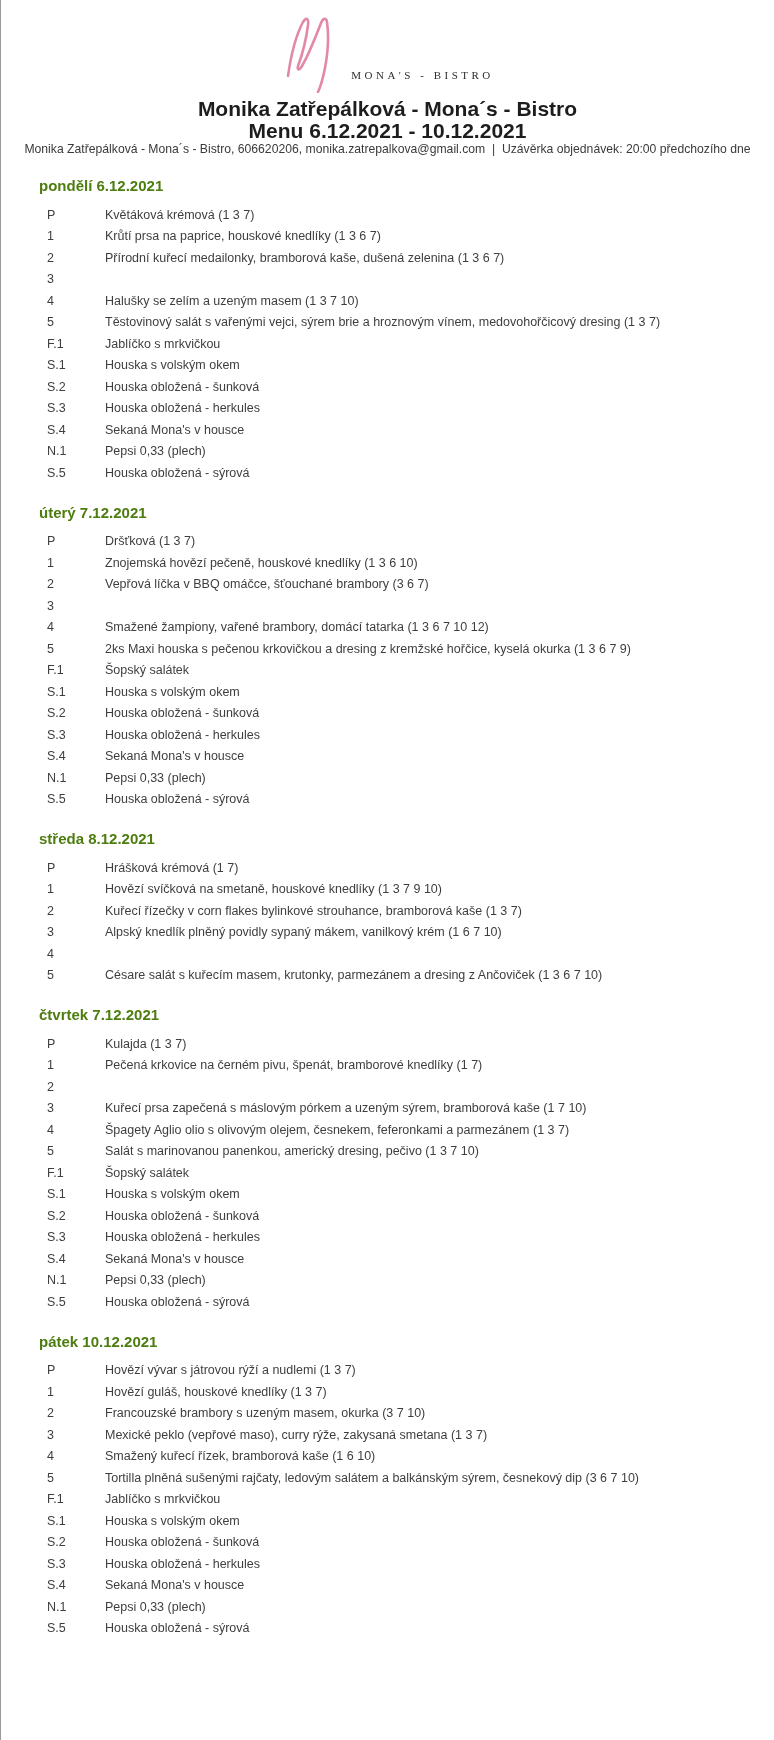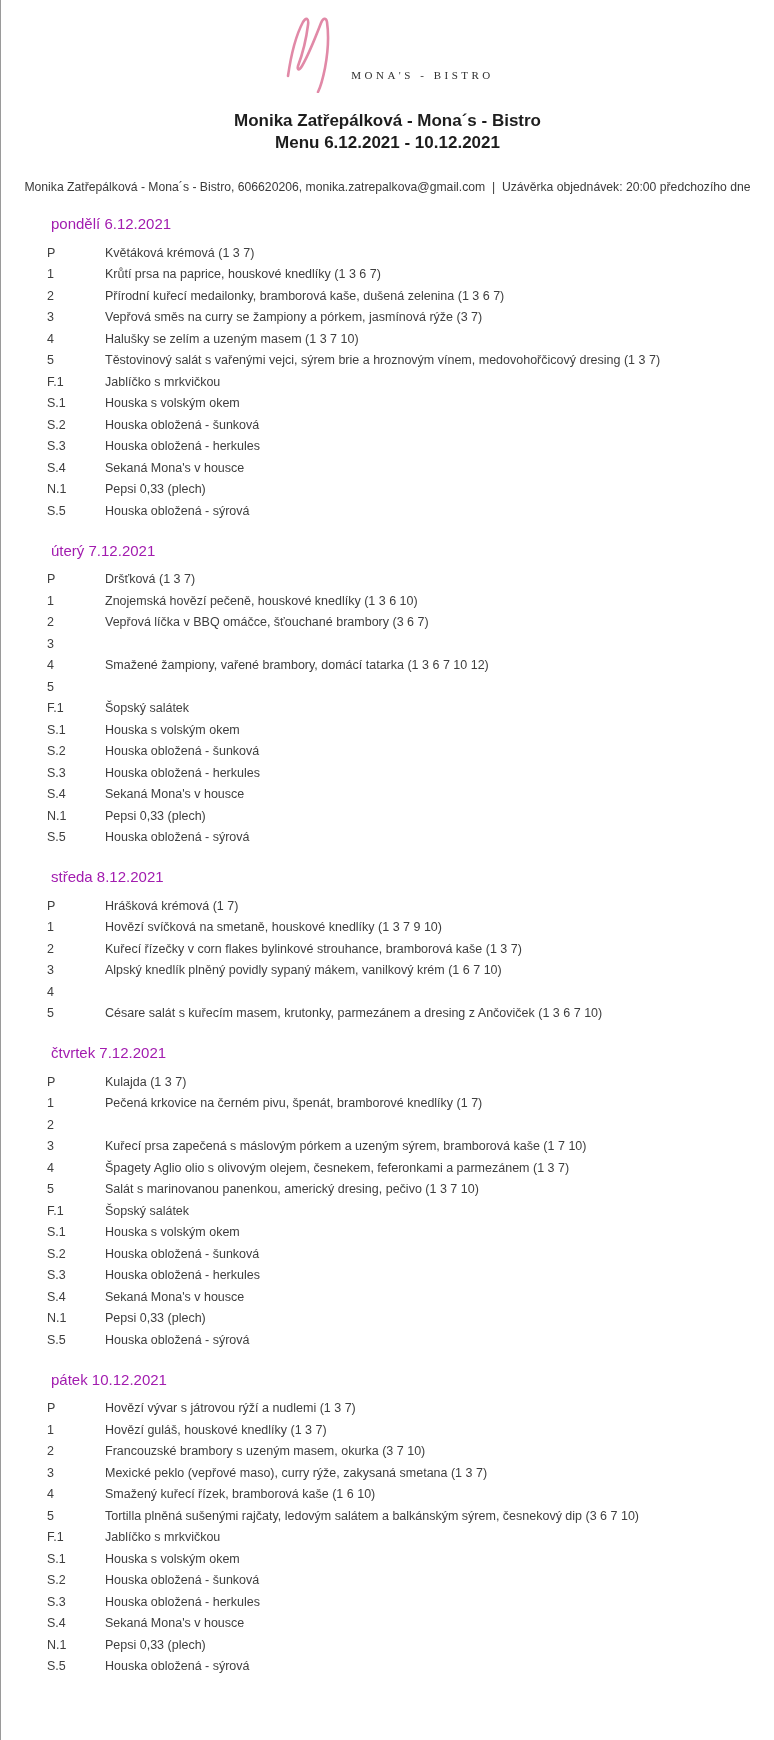--- a/index.html
+++ b/index.html
@@ -33,47 +33,46 @@
   .brand-text {
     font-family: "Liberation Serif", "DejaVu Serif", serif;
     font-size: 11px;
     letter-spacing: 3.5px;
     color: #2e2e2e;
     white-space: nowrap;
     transform: translateY(2px);
     margin-top: 40px;
   }
   .page-title {
-    margin: 16px 0 0 0;
+    margin: 4px 0 0 0;
     text-align: center;
-    font-size: 17px;
+    font-size: 21px;
     line-height: 22px;
     font-weight: bold;
     color: #1d1d1d;
   }
   .contact-line {
-    margin-top: 26px;
     text-align: center;
     font-size: 12.2px;
     line-height: 15px;
     color: #3a3a3a;
     white-space: pre;
   }
   
   .menu {
     padding-left: 38px;
     padding-right: 20px;
   }
   .day-section { }
   .day-heading {
-    margin: 19px 0 9px 12px;
+    margin: 19px 0 9px 0;
     font-size: 15px;
     line-height: 19px;
-    font-weight: normal;
-    color: #a21caf;
+    font-weight: bold;
+    color: #4d7c0f;
   }
   .menu-rows { }
   .menu-row {
     display: flex;
     align-items: center;
     height: 21.5px;
     font-size: 12.5px;
     color: #3e3e3e;
   }
   .item-code {
@@ -116,21 +115,20 @@
           <div class="menu-row">
             <span class="item-code">1</span>
             <span class="item-text">Krůtí prsa na paprice, houskové knedlíky (1 3 6 7)</span>
           </div>
           <div class="menu-row">
             <span class="item-code">2</span>
             <span class="item-text">Přírodní kuřecí medailonky, bramborová kaše, dušená zelenina (1 3 6 7)</span>
           </div>
           <div class="menu-row">
             <span class="item-code">3</span>
-            <span class="item-text">Vepřová směs na curry se žampiony a pórkem, jasmínová rýže (3 7)</span>
           </div>
           <div class="menu-row">
             <span class="item-code">4</span>
             <span class="item-text">Halušky se zelím a uzeným masem (1 3 7 10)</span>
           </div>
           <div class="menu-row">
             <span class="item-code">5</span>
             <span class="item-text">Těstovinový salát s vařenými vejci, sýrem brie a hroznovým vínem, medovohořčicový dresing (1 3 7)</span>
           </div>
           <div class="menu-row">
@@ -181,20 +179,21 @@
           </div>
           <div class="menu-row">
             <span class="item-code">3</span>
           </div>
           <div class="menu-row">
             <span class="item-code">4</span>
             <span class="item-text">Smažené žampiony, vařené brambory, domácí tatarka (1 3 6 7 10 12)</span>
           </div>
           <div class="menu-row">
             <span class="item-code">5</span>
+            <span class="item-text">2ks Maxi houska s pečenou krkovičkou a dresing z kremžské hořčice, kyselá okurka (1 3 6 7 9)</span>
           </div>
           <div class="menu-row">
             <span class="item-code">F.1</span>
             <span class="item-text">Šopský salátek</span>
           </div>
           <div class="menu-row">
             <span class="item-code">S.1</span>
             <span class="item-text">Houska s volským okem</span>
           </div>
           <div class="menu-row">

